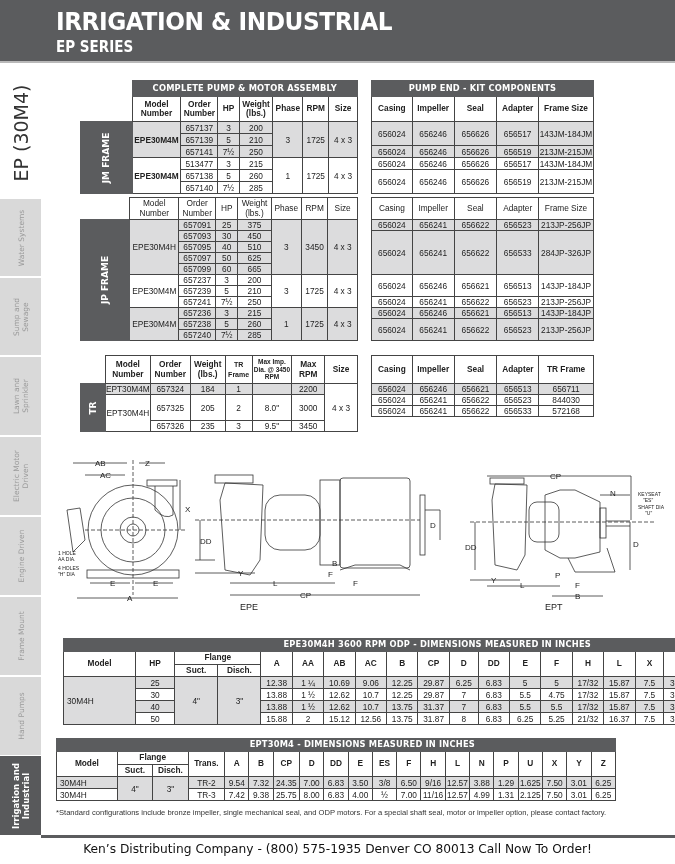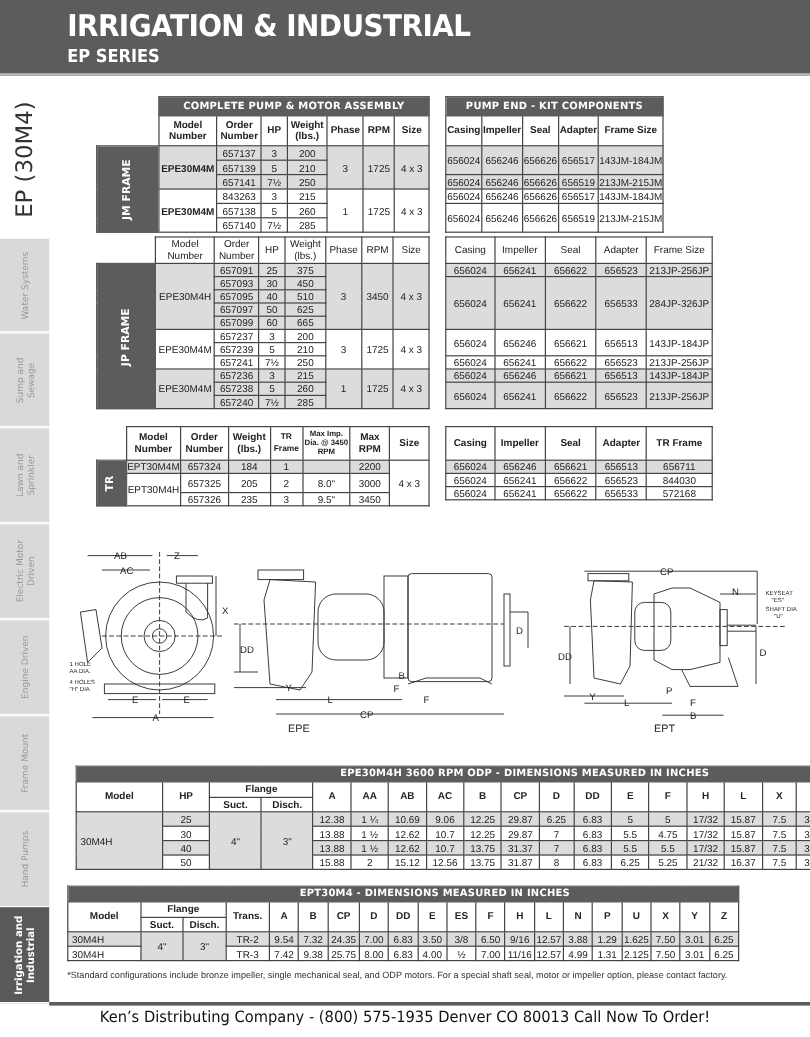--- a/index.html
+++ b/index.html
@@ -114,41 +114,41 @@
     <td>5</td>
     <td>210</td>
   </tr>
   <tr class="g" style="height:12px">
     <td>657141</td>
     <td>7½</td>
     <td>250</td>
   </tr>
   <tr style="height:12px">
     <td rowspan="3" style="font-weight:bold">EPE30M4M</td>
-    <td>843263</td>
+    <td>513477</td>
     <td>3</td>
     <td>215</td>
     <td rowspan="3">1</td>
     <td rowspan="3">1725</td>
     <td rowspan="3">4 x 3</td>
   </tr>
   <tr style="height:12px">
     <td>657138</td>
     <td>5</td>
     <td>260</td>
   </tr>
   <tr style="height:12px">
     <td>657140</td>
     <td>7½</td>
     <td>285</td>
   </tr>
 </tbody>
   </table>
 
-<table class="cap" style="left:371px;top:80px;width:182px">
+<table class="cap" style="left:371px;top:80px;width:223px">
   <colgroup>
       <col style="width:41px">
       <col style="width:42px">
       <col style="width:43px">
       <col style="width:42px">
       <col style="width:55px">
     </colgroup>
   <tbody>
       <tr style="height:16px">
         <th class="cap" colspan="5">PUMP END - KIT COMPONENTS</th>
@@ -370,21 +370,21 @@
   <tr class="g" style="height:11px">
     <td class="frame-lbl" rowspan="3"><span>TR</span></td>
     <td>EPT30M4M</td>
         <td>657324</td>
         <td>184</td>
         <td>1</td>
         <td></td>
         <td>2200</td>
     <td rowspan="3" style="background:#fff">4 x 3</td>
   </tr>
-  <tr style="height:16px">
+  <tr style="height:26px">
     <td rowspan="2">EPT30M4H</td>
         <td>657325</td>
         <td>205</td>
         <td>2</td>
         <td>8.0"</td>
         <td>3000</td>
   </tr>
   <tr style="height:11px">
     <td>657326</td>
         <td>235</td>

